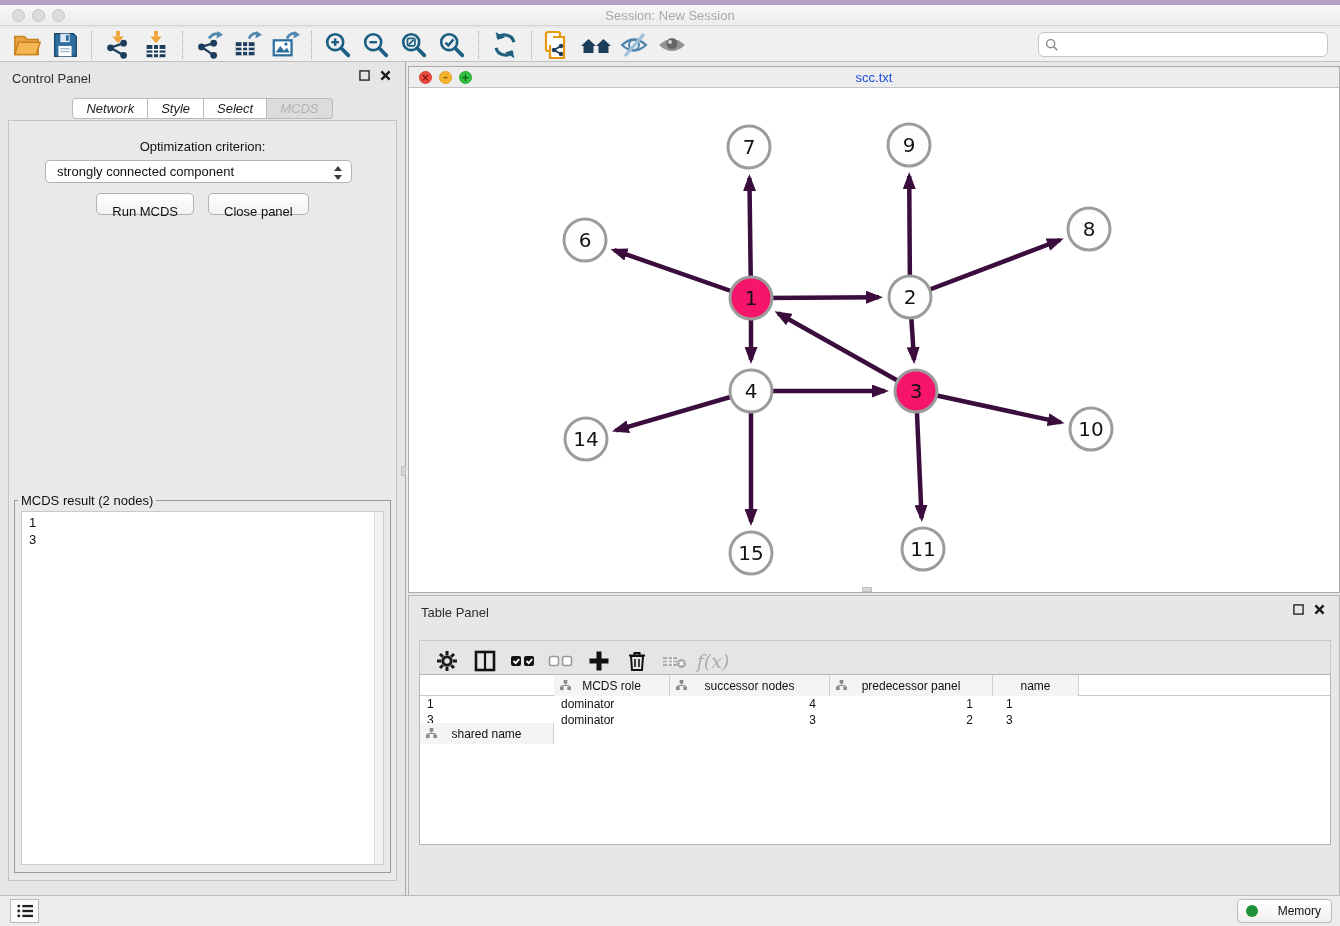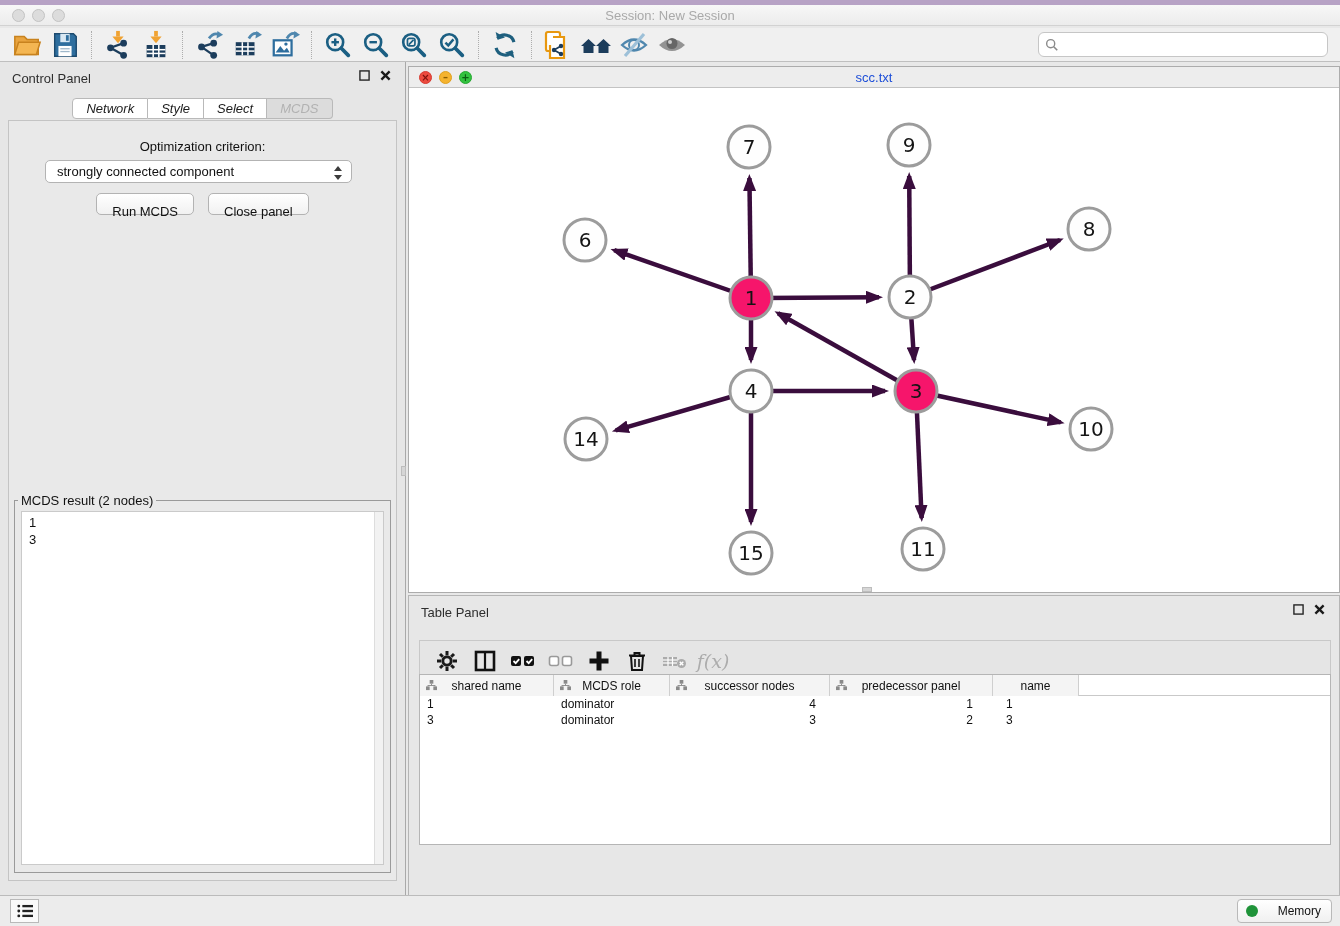--- a/index.html
+++ b/index.html
@@ -417,21 +417,21 @@
             <path d="M17.7 12.7 l3.6 3.6 M21.3 12.7 l-3.6 3.6" stroke="#FFF" stroke-width="1.4"></path>
           </svg>
       </span>
       <span class="tpi">
         <span class="fx-label">f(x)</span>
       </span>
     </div>
 
     <div id="tp-table">
       <div id="tp-header">
-          <div class="hcell" style="width: 134px;">
+          <div class="hcell" style="width: 134px; margin-top: 48px;">
             <svg width="11" height="11" viewBox="0 0 12 12">
               <g fill="#8A8A8A">
                 <rect x="4" y="0" width="4" height="4"></rect>
                 <rect x="0" y="7" width="4" height="4"></rect>
                 <rect x="8" y="7" width="4" height="4"></rect>
               </g>
               <path d="M6 4 v2 M2 7 v-1 h8 v1" stroke="#8A8A8A" stroke-width="1" fill="none"></path>
             </svg>
             <span>shared name</span>
           </div>

